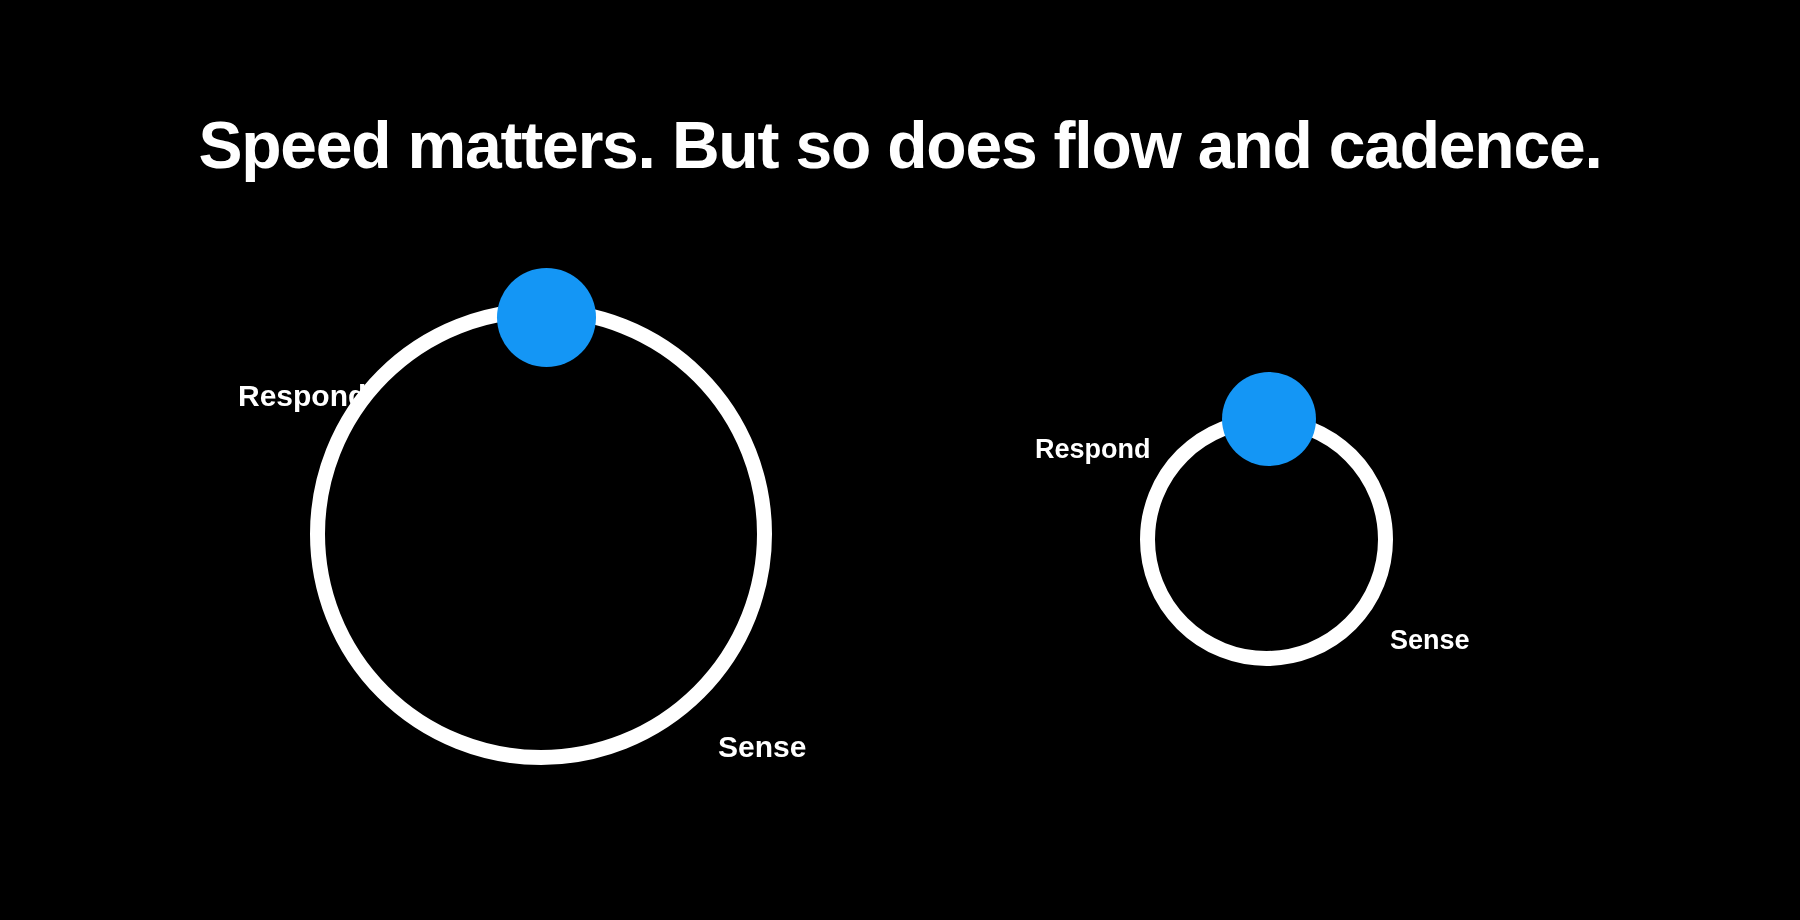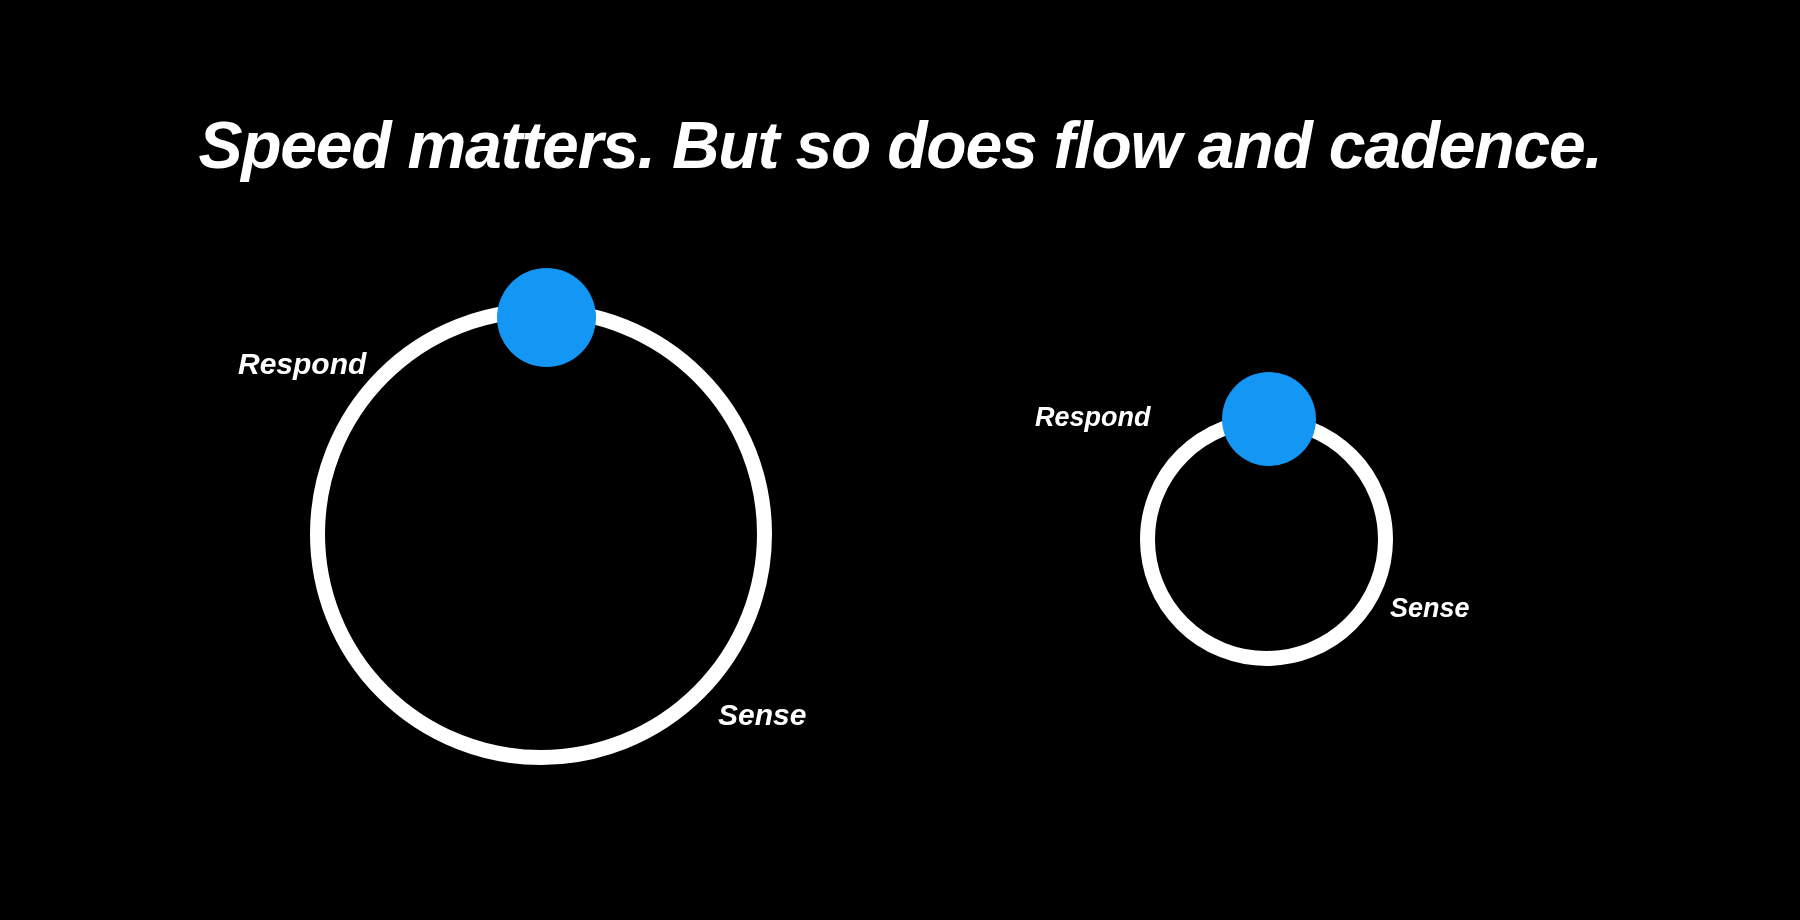--- a/index.html
+++ b/index.html
@@ -14,21 +14,20 @@
     overflow: hidden;
     font-family: "Liberation Sans", "DejaVu Sans", sans-serif;
     -webkit-font-smoothing: antialiased;
   }
 
   #slide {
     position: relative;
     width: 1800px;
     height: 920px;
     background: #000000;
-    font-style: italic;
   }
 
   
   #slide-title {
     position: absolute;
     left: 0;
     top: 106px;
     width: 1800px;
     text-align: center;
     color: #ffffff;
@@ -57,20 +56,21 @@
     border-radius: 50%;
     background: #1496f5;
   }
 
   .loop-label {
     position: absolute;
     color: #ffffff;
     font-weight: 700;
     white-space: nowrap;
     line-height: 1;
+    margin-top: 32px;
   }
 
   
   #loop-large { left: 0; top: 0; width: 900px; height: 920px; }
   #loop-large-ring {
     left: 310px; top: 303px;
     width: 462px; height: 462px;
     border-width: 15px;
   }
   #loop-large-marker {

